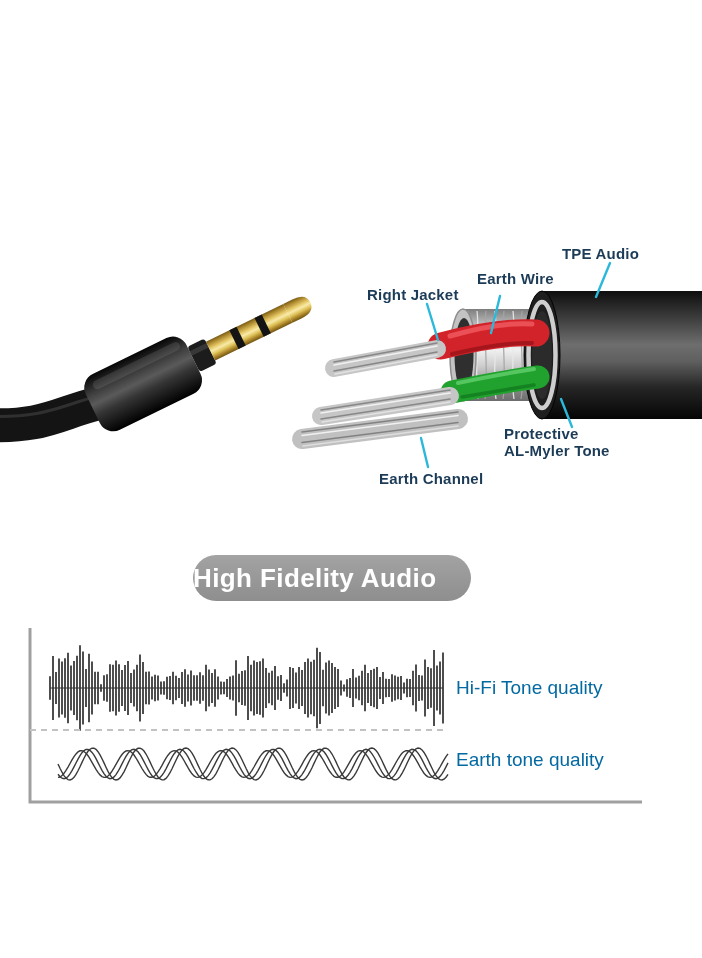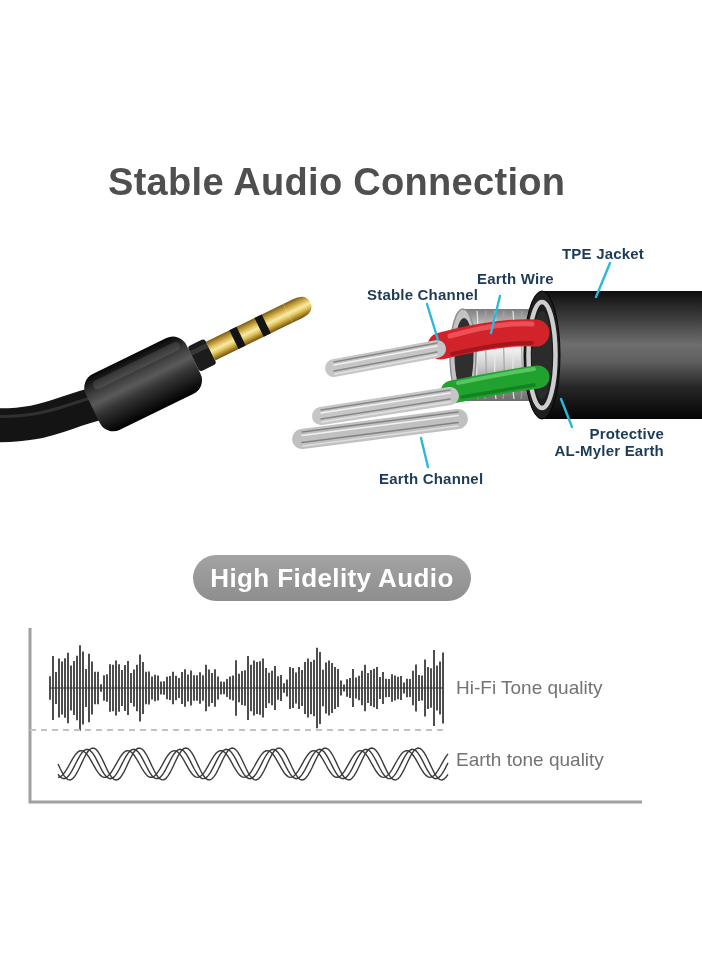--- a/index.html
+++ b/index.html
@@ -8,37 +8,36 @@
     font-family:"Liberation Sans",sans-serif;
   }
   .title{
     position:absolute;left:108px;top:161px;
     font-size:38px;font-weight:700;color:var(--title,#4f4f4f);letter-spacing:.3px;
   }
   .diag-label{
     position:absolute;font-size:15px;font-weight:700;color:var(--label,#1c3b57);
     white-space:nowrap;letter-spacing:.2px;
   }
-  .diag-label.center{white-space:normal;text-align:right;line-height:17px;width:160px;}
+  .diag-label.center{white-space:normal;text-align:left;line-height:17px;width:160px;}
   .badge{
     position:absolute;left:193px;top:555px;width:278px;height:46px;border-radius:23px;
     background:linear-gradient(var(--badge-bg,#a3a3a3),#8e8e8e);
     color:#ffffff;font-size:26px;font-weight:700;letter-spacing:.4px;
-    display:flex;align-items:center;justify-content:center;
+    display:flex;align-items:center;justify-content:flex-start;
   }
-  .wf-label{position:absolute;font-size:19px;color:#737373;white-space:nowrap;}
+  .wf-label{position:absolute;font-size:19px;color:#0369a1;white-space:nowrap;}
   svg.layer{position:absolute;left:0;}
   .leader{stroke:var(--accent,#2cb8da);stroke-width:2.4;stroke-linecap:round;fill:none;}
 </style>
 </head>
 <body>
 
 <div class="page">
 
-  <div class="title">Stable Audio Connection</div>
 
   <svg class="layer" style="top:230px" width="702" height="310" viewBox="0 0 702 310">
     <defs>
       <linearGradient id="gBody" x1="0" y1="-31" x2="0" y2="31" gradientUnits="userSpaceOnUse">
         <stop offset="0" stop-color="#060606"></stop>
           <stop offset="0.28" stop-color="#3e3e3e"></stop>
         <stop offset="0.45" stop-color="#5a5a5a"></stop>
           <stop offset="0.62" stop-color="#353535"></stop>
         <stop offset="1" stop-color="#000000"></stop>
       </linearGradient>
@@ -144,26 +143,26 @@
 
     <g>
       <path class="leader" d="M 610 33 L 596 67"></path>
       <path class="leader" d="M 427 74 L 438 110"></path>
       <path class="leader" d="M 500 66 L 491 103"></path>
       <path class="leader" d="M 572 197 L 561 169"></path>
       <path class="leader" d="M 428 237 L 421 208"></path>
     </g>
   </svg>
 
-  <div class="diag-label" style="left:562px;top:245px">TPE Jacket</div>
-  <div class="diag-label" style="left:367px;top:286px">Stable Channel</div>
+  <div class="diag-label" style="left:562px;top:245px">TPE Audio</div>
+  <div class="diag-label" style="left:367px;top:286px">Right Jacket</div>
   <div class="diag-label" style="left:477px;top:270px">Earth Wire</div>
   <div class="diag-label center" style="left:504px;top:425px">
     <span>Protective</span><br>
-    <span>AL-Myler Earth</span>
+    <span>AL-Myler Tone</span>
   </div>
   <div class="diag-label" style="left:379px;top:470px">Earth Channel</div>
 
   <div class="badge">
     <span>High Fidelity Audio</span>
   </div>
 
   <svg class="layer" style="top:620px" width="702" height="200" viewBox="0 0 702 200">
     <path d="M 30 8 L 30 182 L 642 182" stroke="#a0a0a0" stroke-width="3" fill="none"></path>
     <path d="M 50 68 L 443 68" stroke="#2f2f2f" stroke-width="1"></path>

